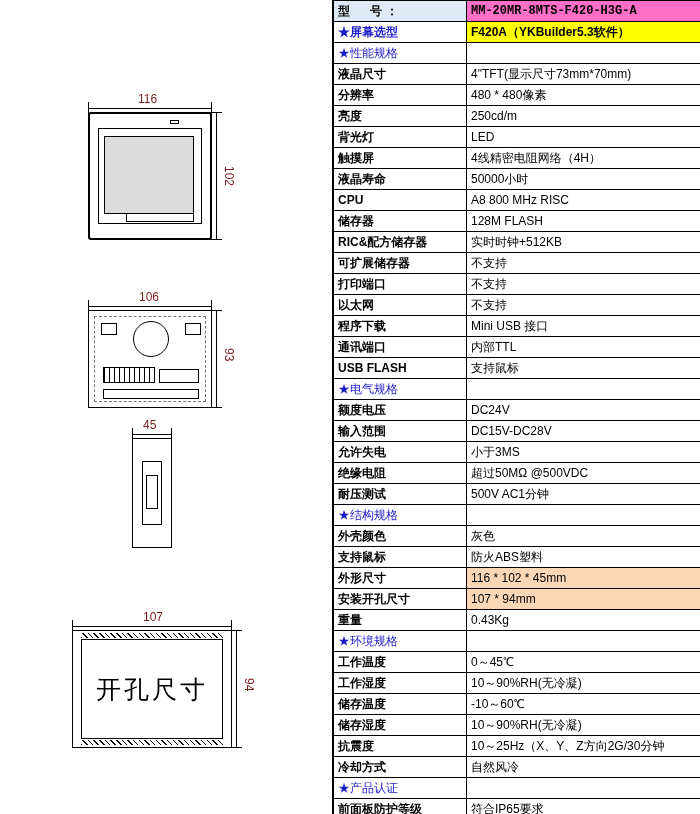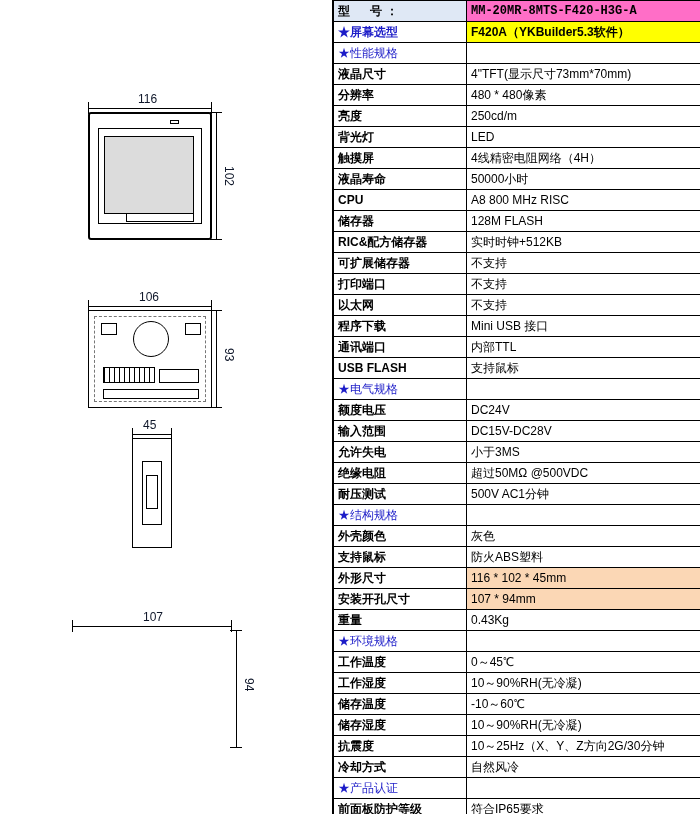--- a/index.html
+++ b/index.html
@@ -57,21 +57,21 @@
     position: relative;
     width: 333px;
     height: 783px;
   }
 
   
   .dim {
     position: absolute;
     font-family: "Liberation Sans", sans-serif;
     font-size: 12px;
-    color: #0f172a;
+    color: #7f1d1d;
   }
   .dim.vert {
     writing-mode: vertical-rl;
     text-orientation: mixed;
   }
   
   .hline {
     position: absolute;
     height: 0;
     border-top: 1px solid #000;
@@ -375,20 +375,26 @@
       <div class="side-view">
         <div class="side-inner"></div>
         <div class="side-tab"></div>
       </div>
 
       <div class="dim" style="left:143px; top:610px;">107</div>
       <div class="hline" style="left:72px; top:626px; width:160px;"></div>
       <div class="tick" style="left:72px; top:620px; width:1px; height:12px;"></div>
       <div class="tick" style="left:231px; top:620px; width:1px; height:12px;"></div>
 
+      <div class="cut-view">
+        <div class="cut-hatch-top"></div>
+        <div class="cut-hatch-bottom"></div>
+        <div class="cut-inner"></div>
+        <div class="cut-label">开孔尺寸</div>
+      </div>
 
       <div class="dim vert" style="left:242px; top:678px;">94</div>
       <div class="vline" style="left:236px; top:630px; height:118px;"></div>
       <div class="tick" style="left:230px; top:630px; width:12px; height:1px;"></div>
       <div class="tick" style="left:230px; top:747px; width:12px; height:1px;"></div>
 
     </div>
   </div>
 
   <div class="right-panel">

